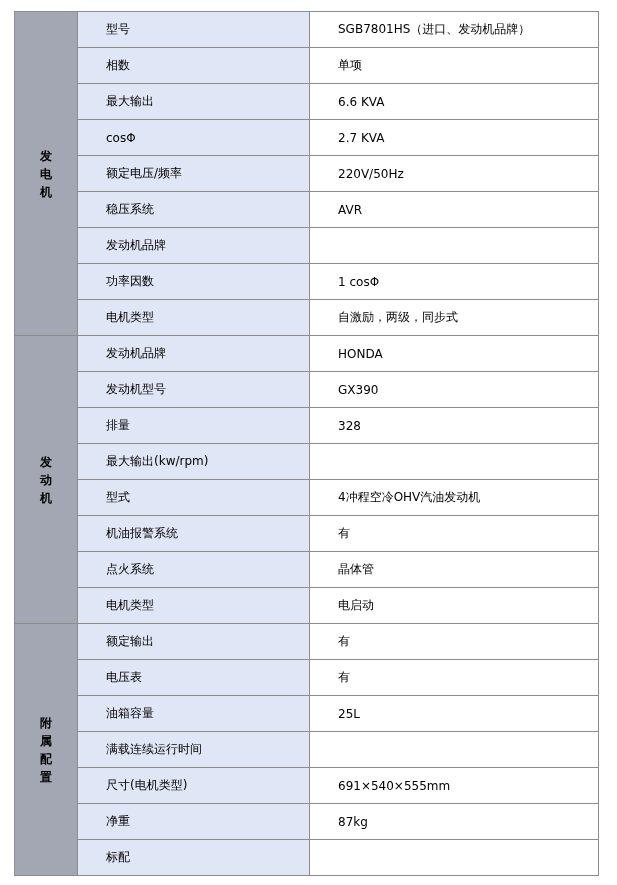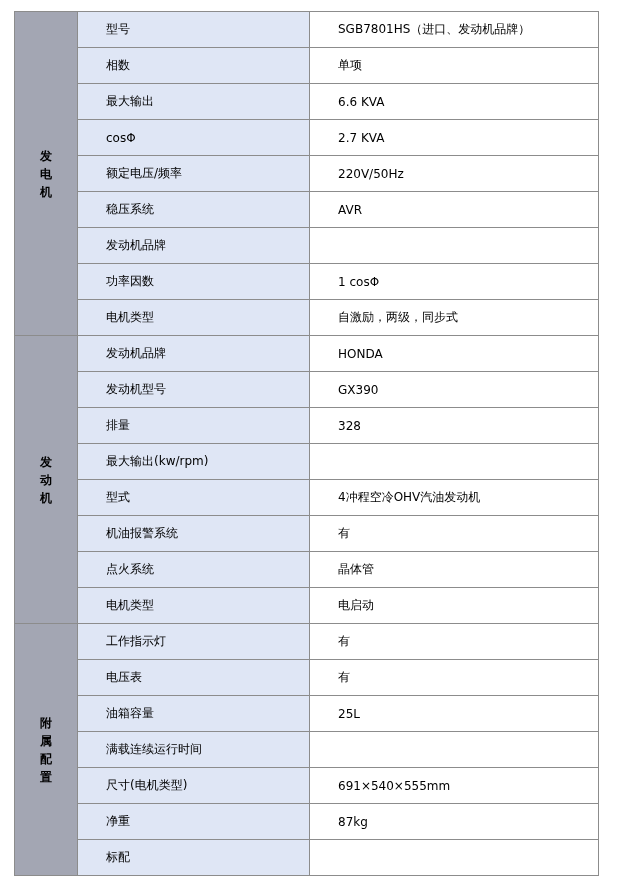--- a/index.html
+++ b/index.html
@@ -110,21 +110,21 @@
         <td class="value">电启动</td>
       </tr>
 
     <tr>
       <td class="cat" rowspan="7">
         <span>附</span>
         <span>属</span>
         <span>配</span>
         <span>置</span>
       </td>
-      <td class="label">工作指示灯</td>
+      <td class="label">额定输出</td>
       <td class="value">有</td>
     </tr>
     <tr>
         <td class="label">电压表</td>
         <td class="value">有</td>
       </tr>
     <tr>
         <td class="label">油箱容量</td>
         <td class="value">25L</td>
       </tr>

